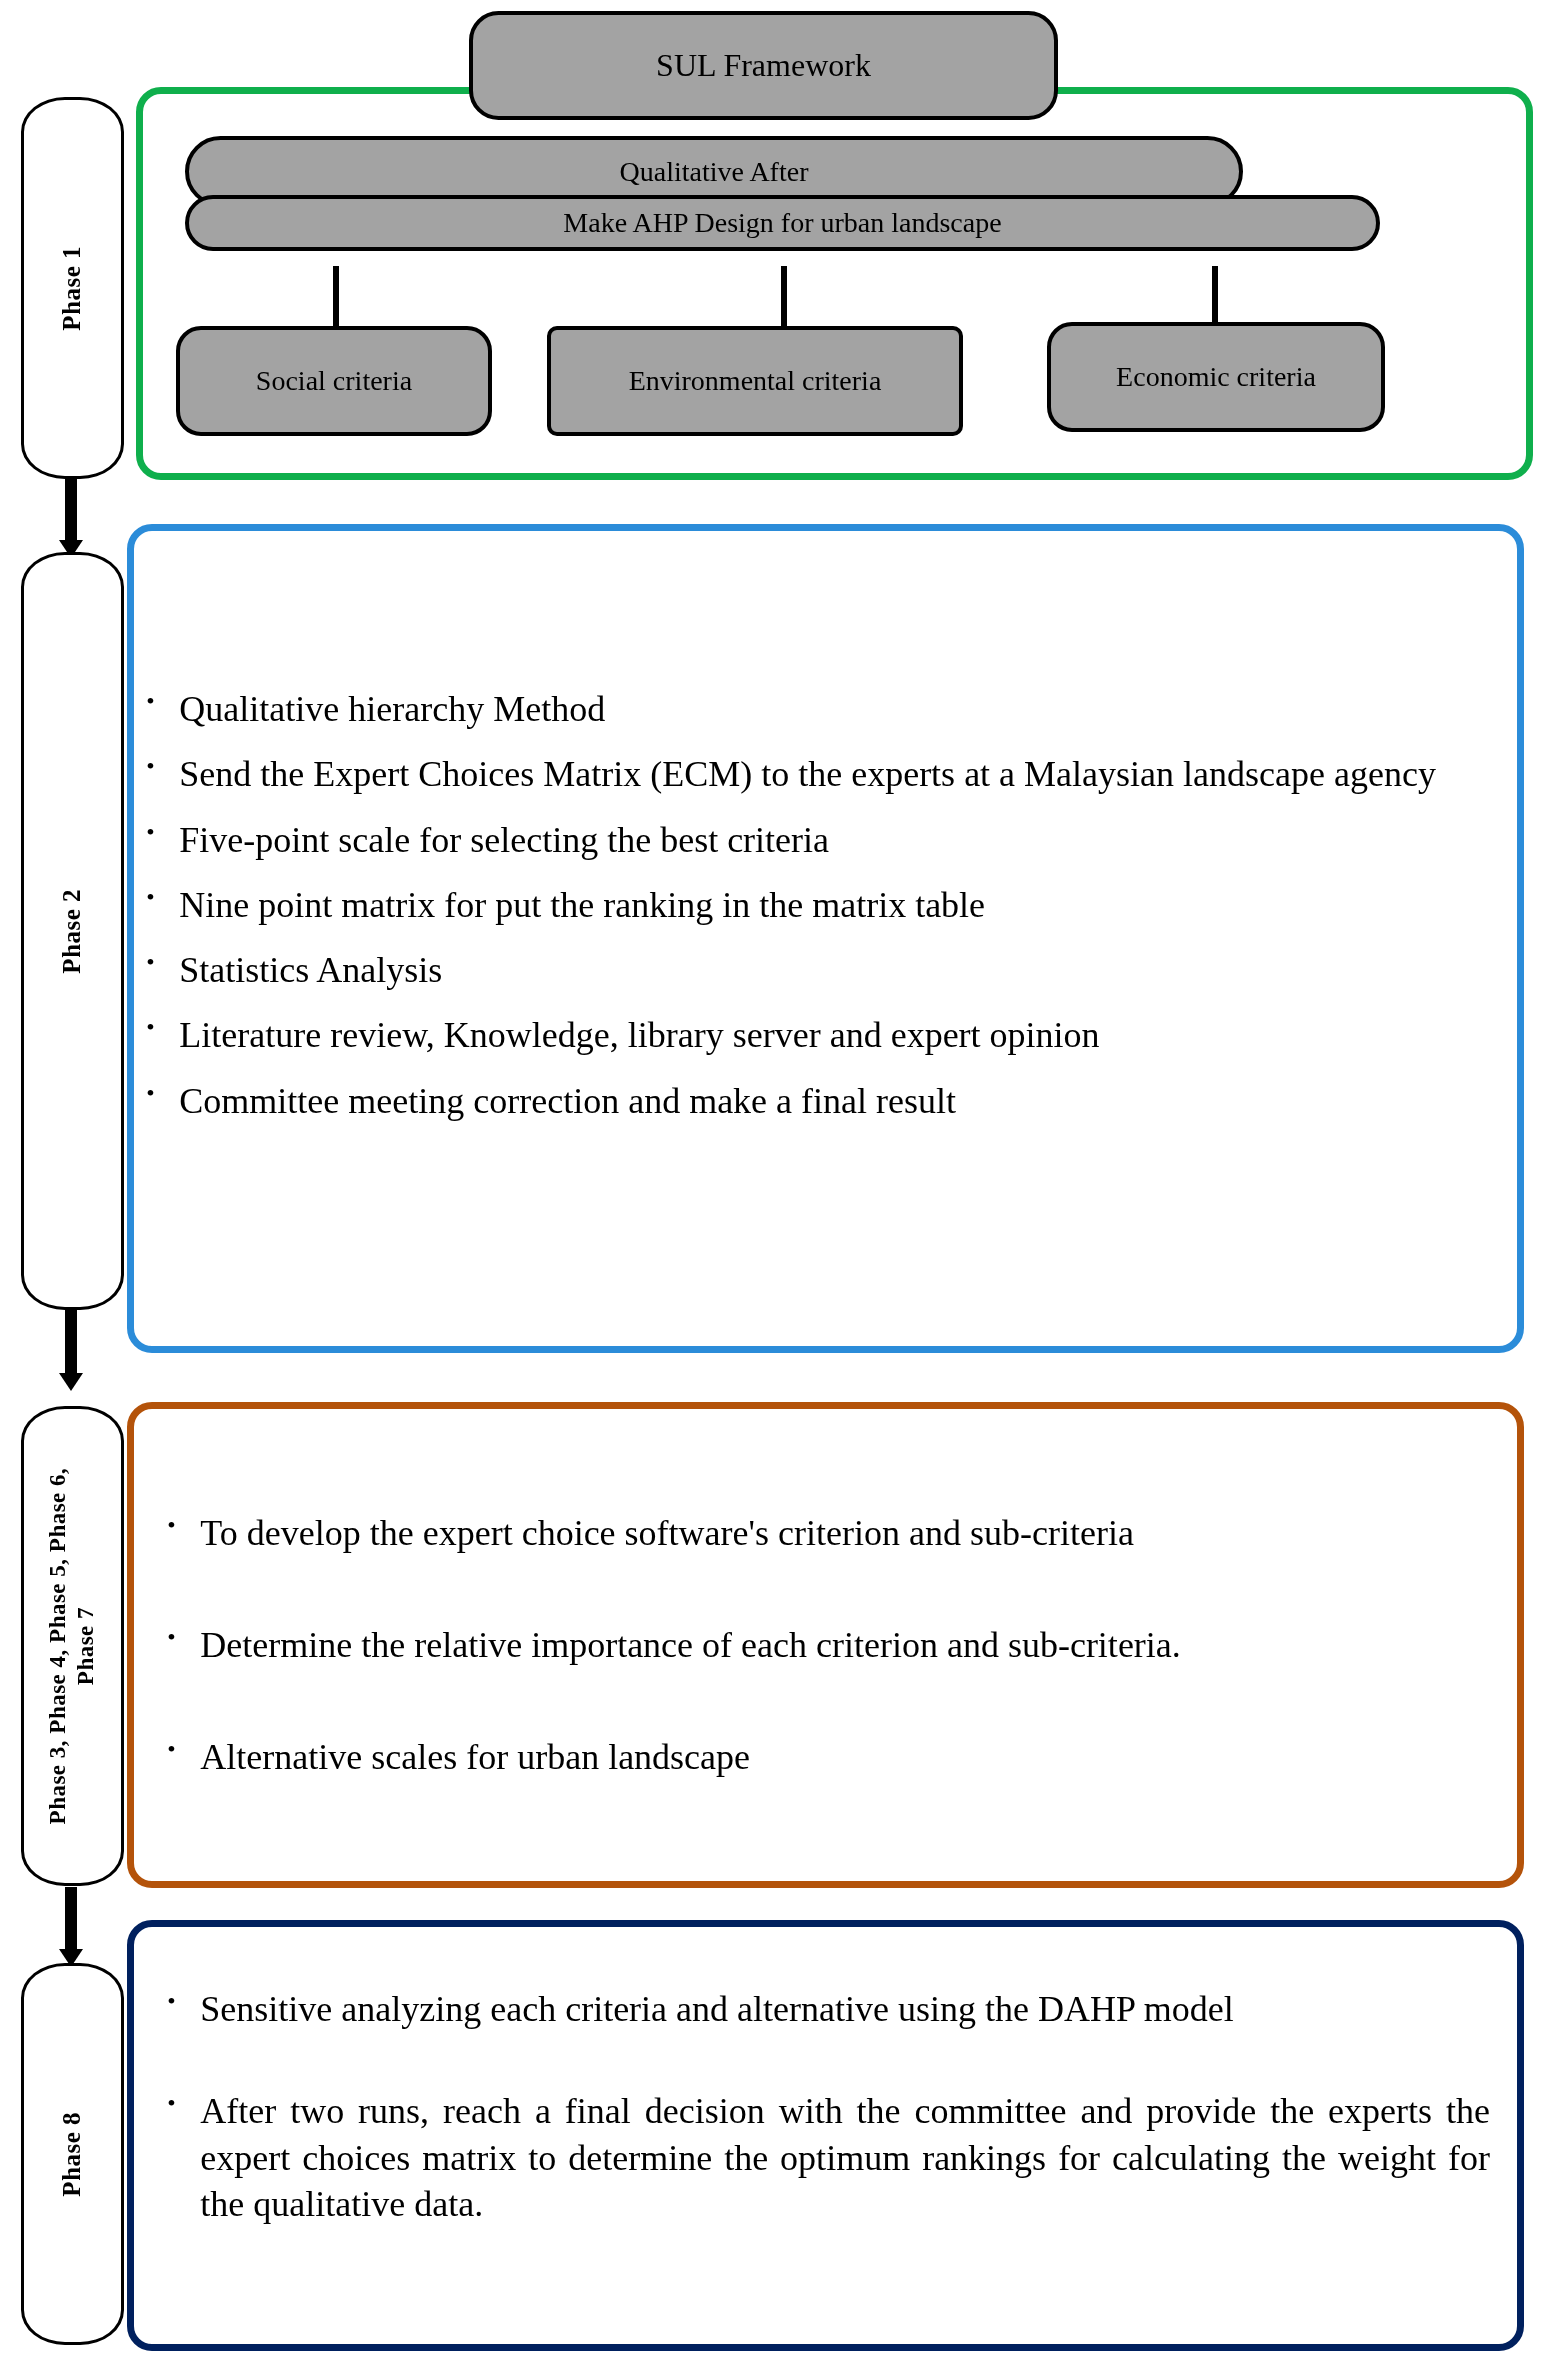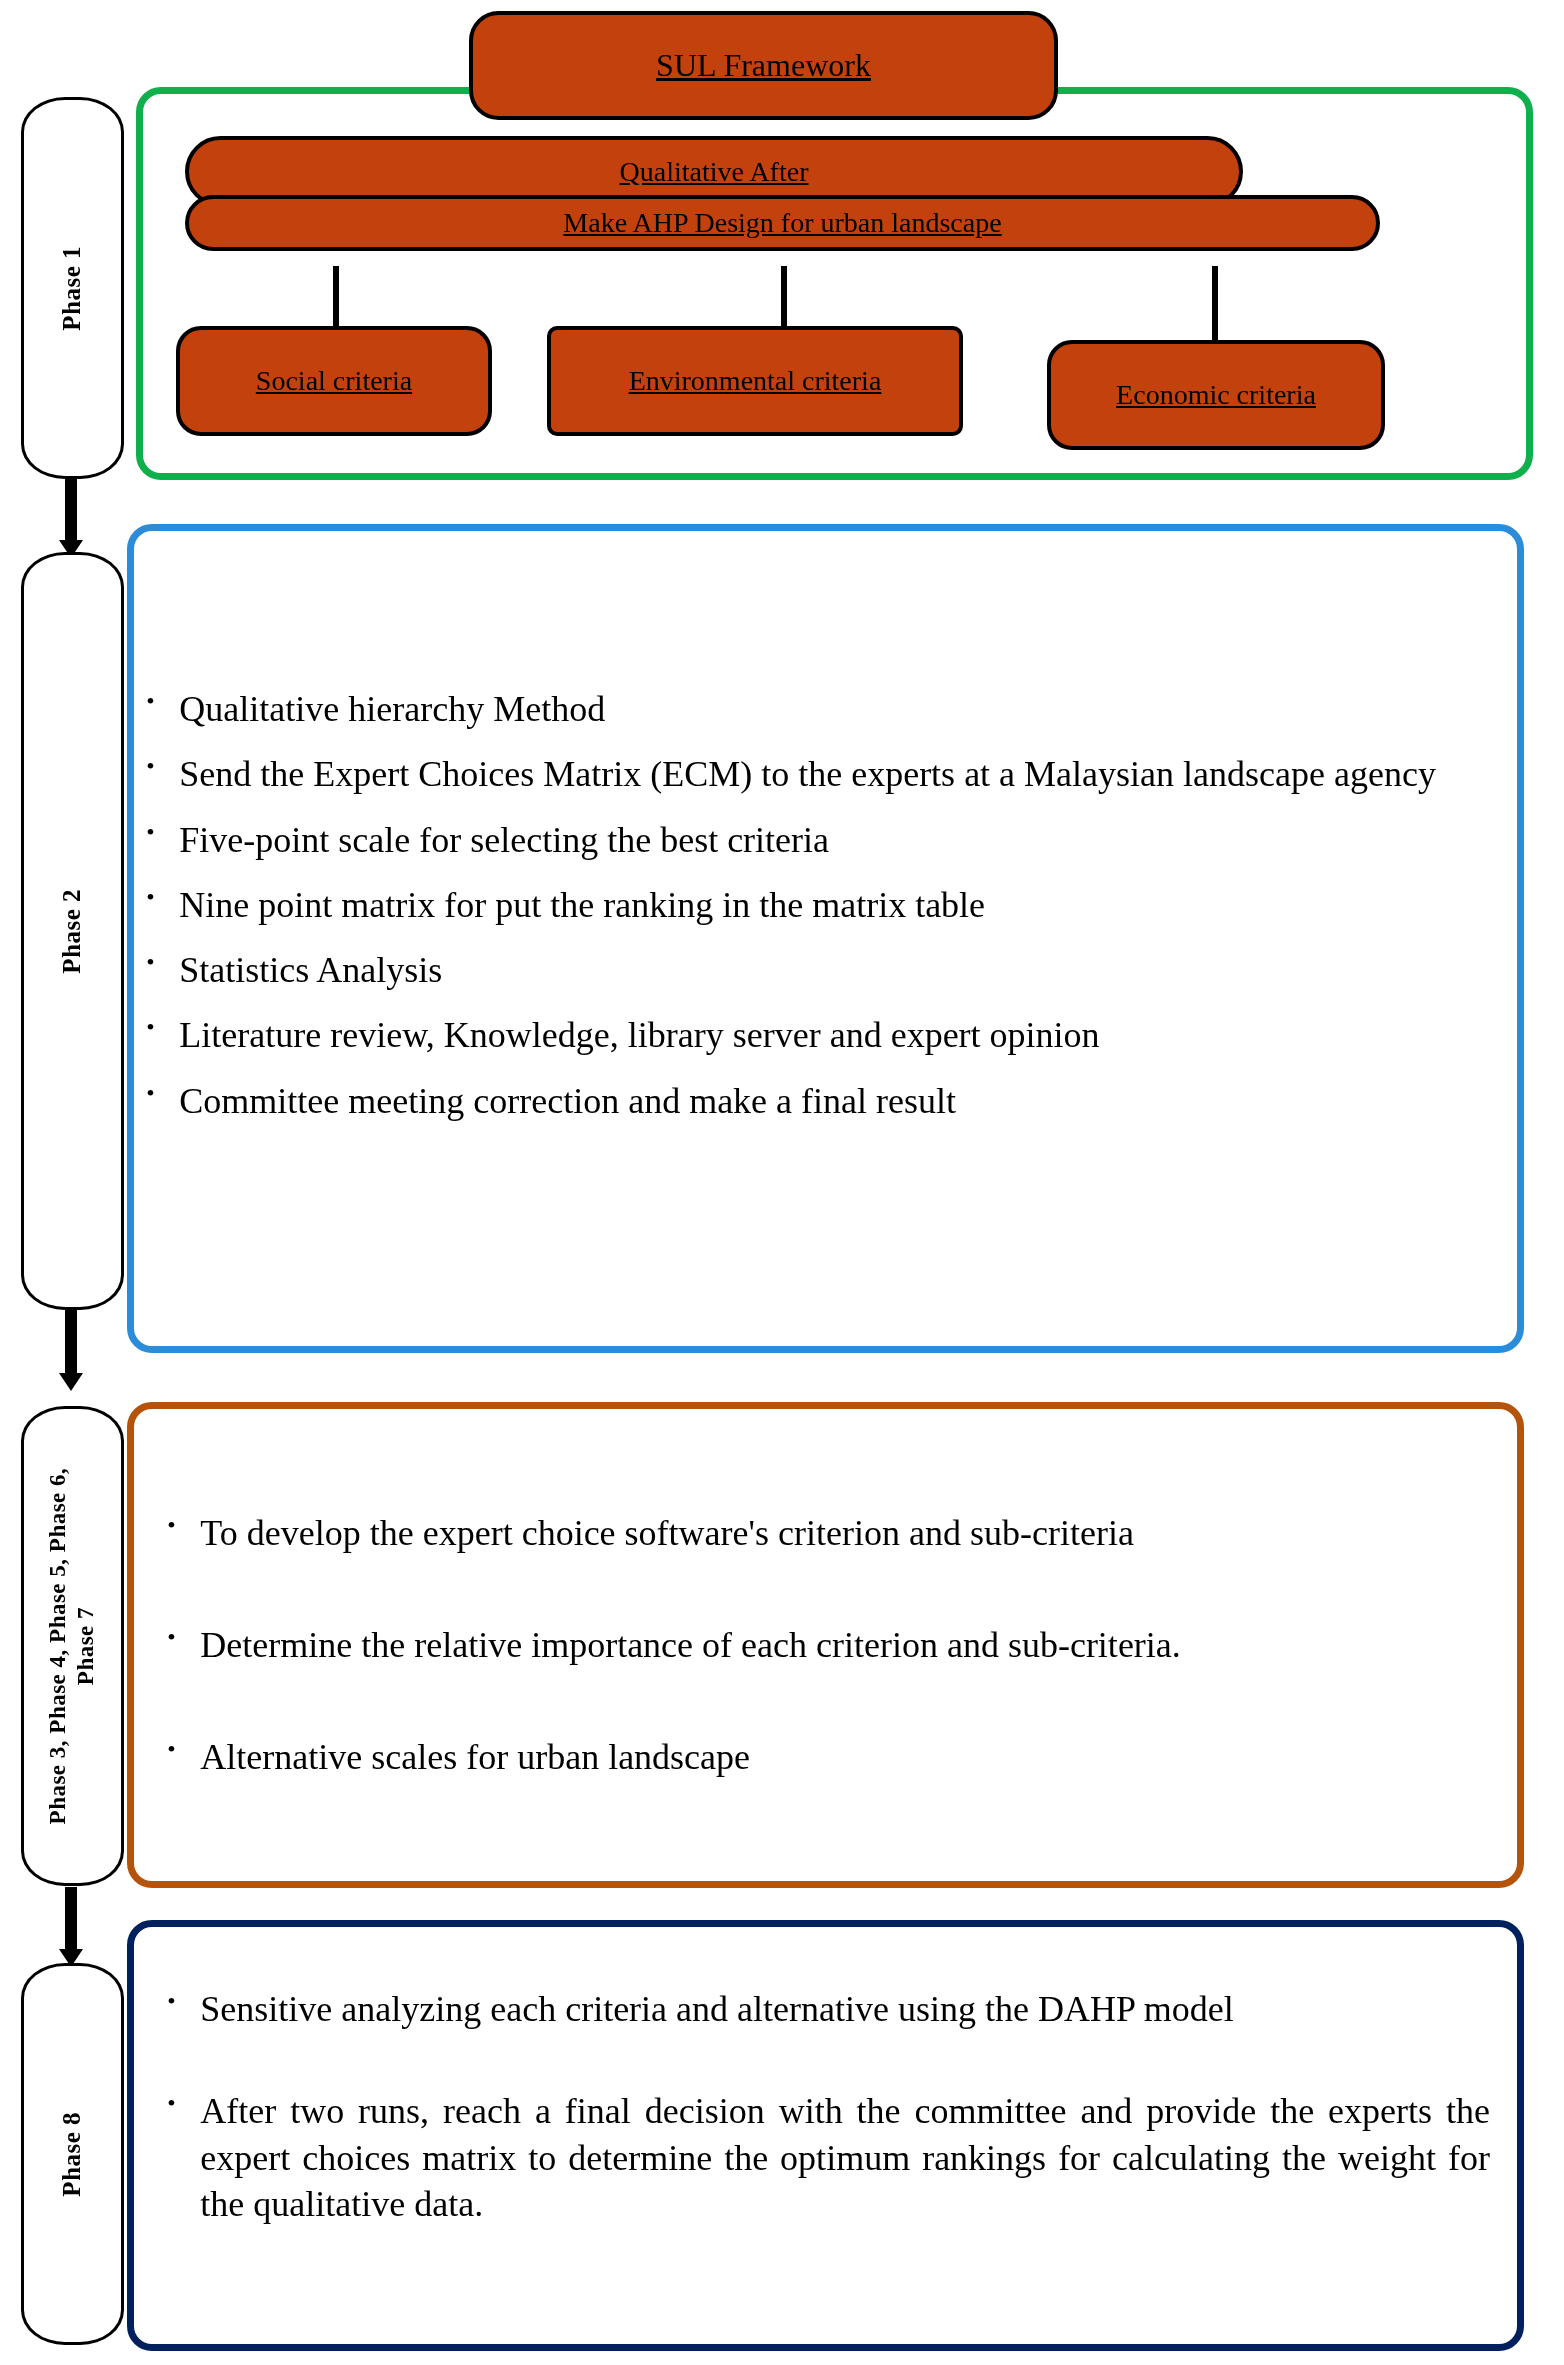--- a/index.html
+++ b/index.html
@@ -51,30 +51,29 @@
   }
   .phase-box.green  { border: 7.6px solid #0FAF4C; }
   .phase-box.blue   { border: 7.6px solid #2B8CD9; }
   .phase-box.orange { border: 7.6px solid #B4530A; }
   .phase-box.navy   { border: 7.6px solid #00205E; }
 
   
   .node {
     border: 4.9px solid #000000;
     border-radius: 25px;
-    background: #c2410c;
+    background: #a3a3a3;
     display: flex;
     align-items: center;
     justify-content: center;
     text-align: center;
     font-size: 28px;
     color: #000000;
     line-height: 1.18;
     z-index: 5;
-    text-decoration: underline;
   }
   .node.title { font-size: 32px; border-radius: 29.5px; }
   .node.bar { border-radius: 38px; }
 
   
   .vline {
     background: #000000;
     z-index: 4;
   }
   .arrow-head {
@@ -152,21 +151,21 @@
 
   <div class="abs vline" style="left:1212px; top:266px; width:6px; height:80px;"></div>
   <div class="abs arrow-head thin" style="left:1206px; top:340px;"></div>
 
   <div class="abs node" style="left:176px; top:326px; width:316px; height:110px;">
     <span>Social criteria</span>
   </div>
   <div class="abs node" style="left:547px; top:326px; width:416px; height:110px;border-radius:10px;">
     <span>Environmental criteria</span>
   </div>
-  <div class="abs node" style="left:1047px; top:340px; width:338px; height:110px;">
+  <div class="abs node" style="left:1047px; top:322px; width:338px; height:110px;">
     <span>Economic criteria</span>
   </div>
 
   <div class="abs phase-box blue" style="left:127px; top:524px; width:1397px; height:829px;"></div>
 
   <div class="abs phase-pill" style="left:21px; top:552px; width:103px; height:758px;">
     <span class="rot">Phase 2</span>
   </div>
 
   <div class="abs vline" style="left:65px; top:1310px; width:12px; height:68px;"></div>

